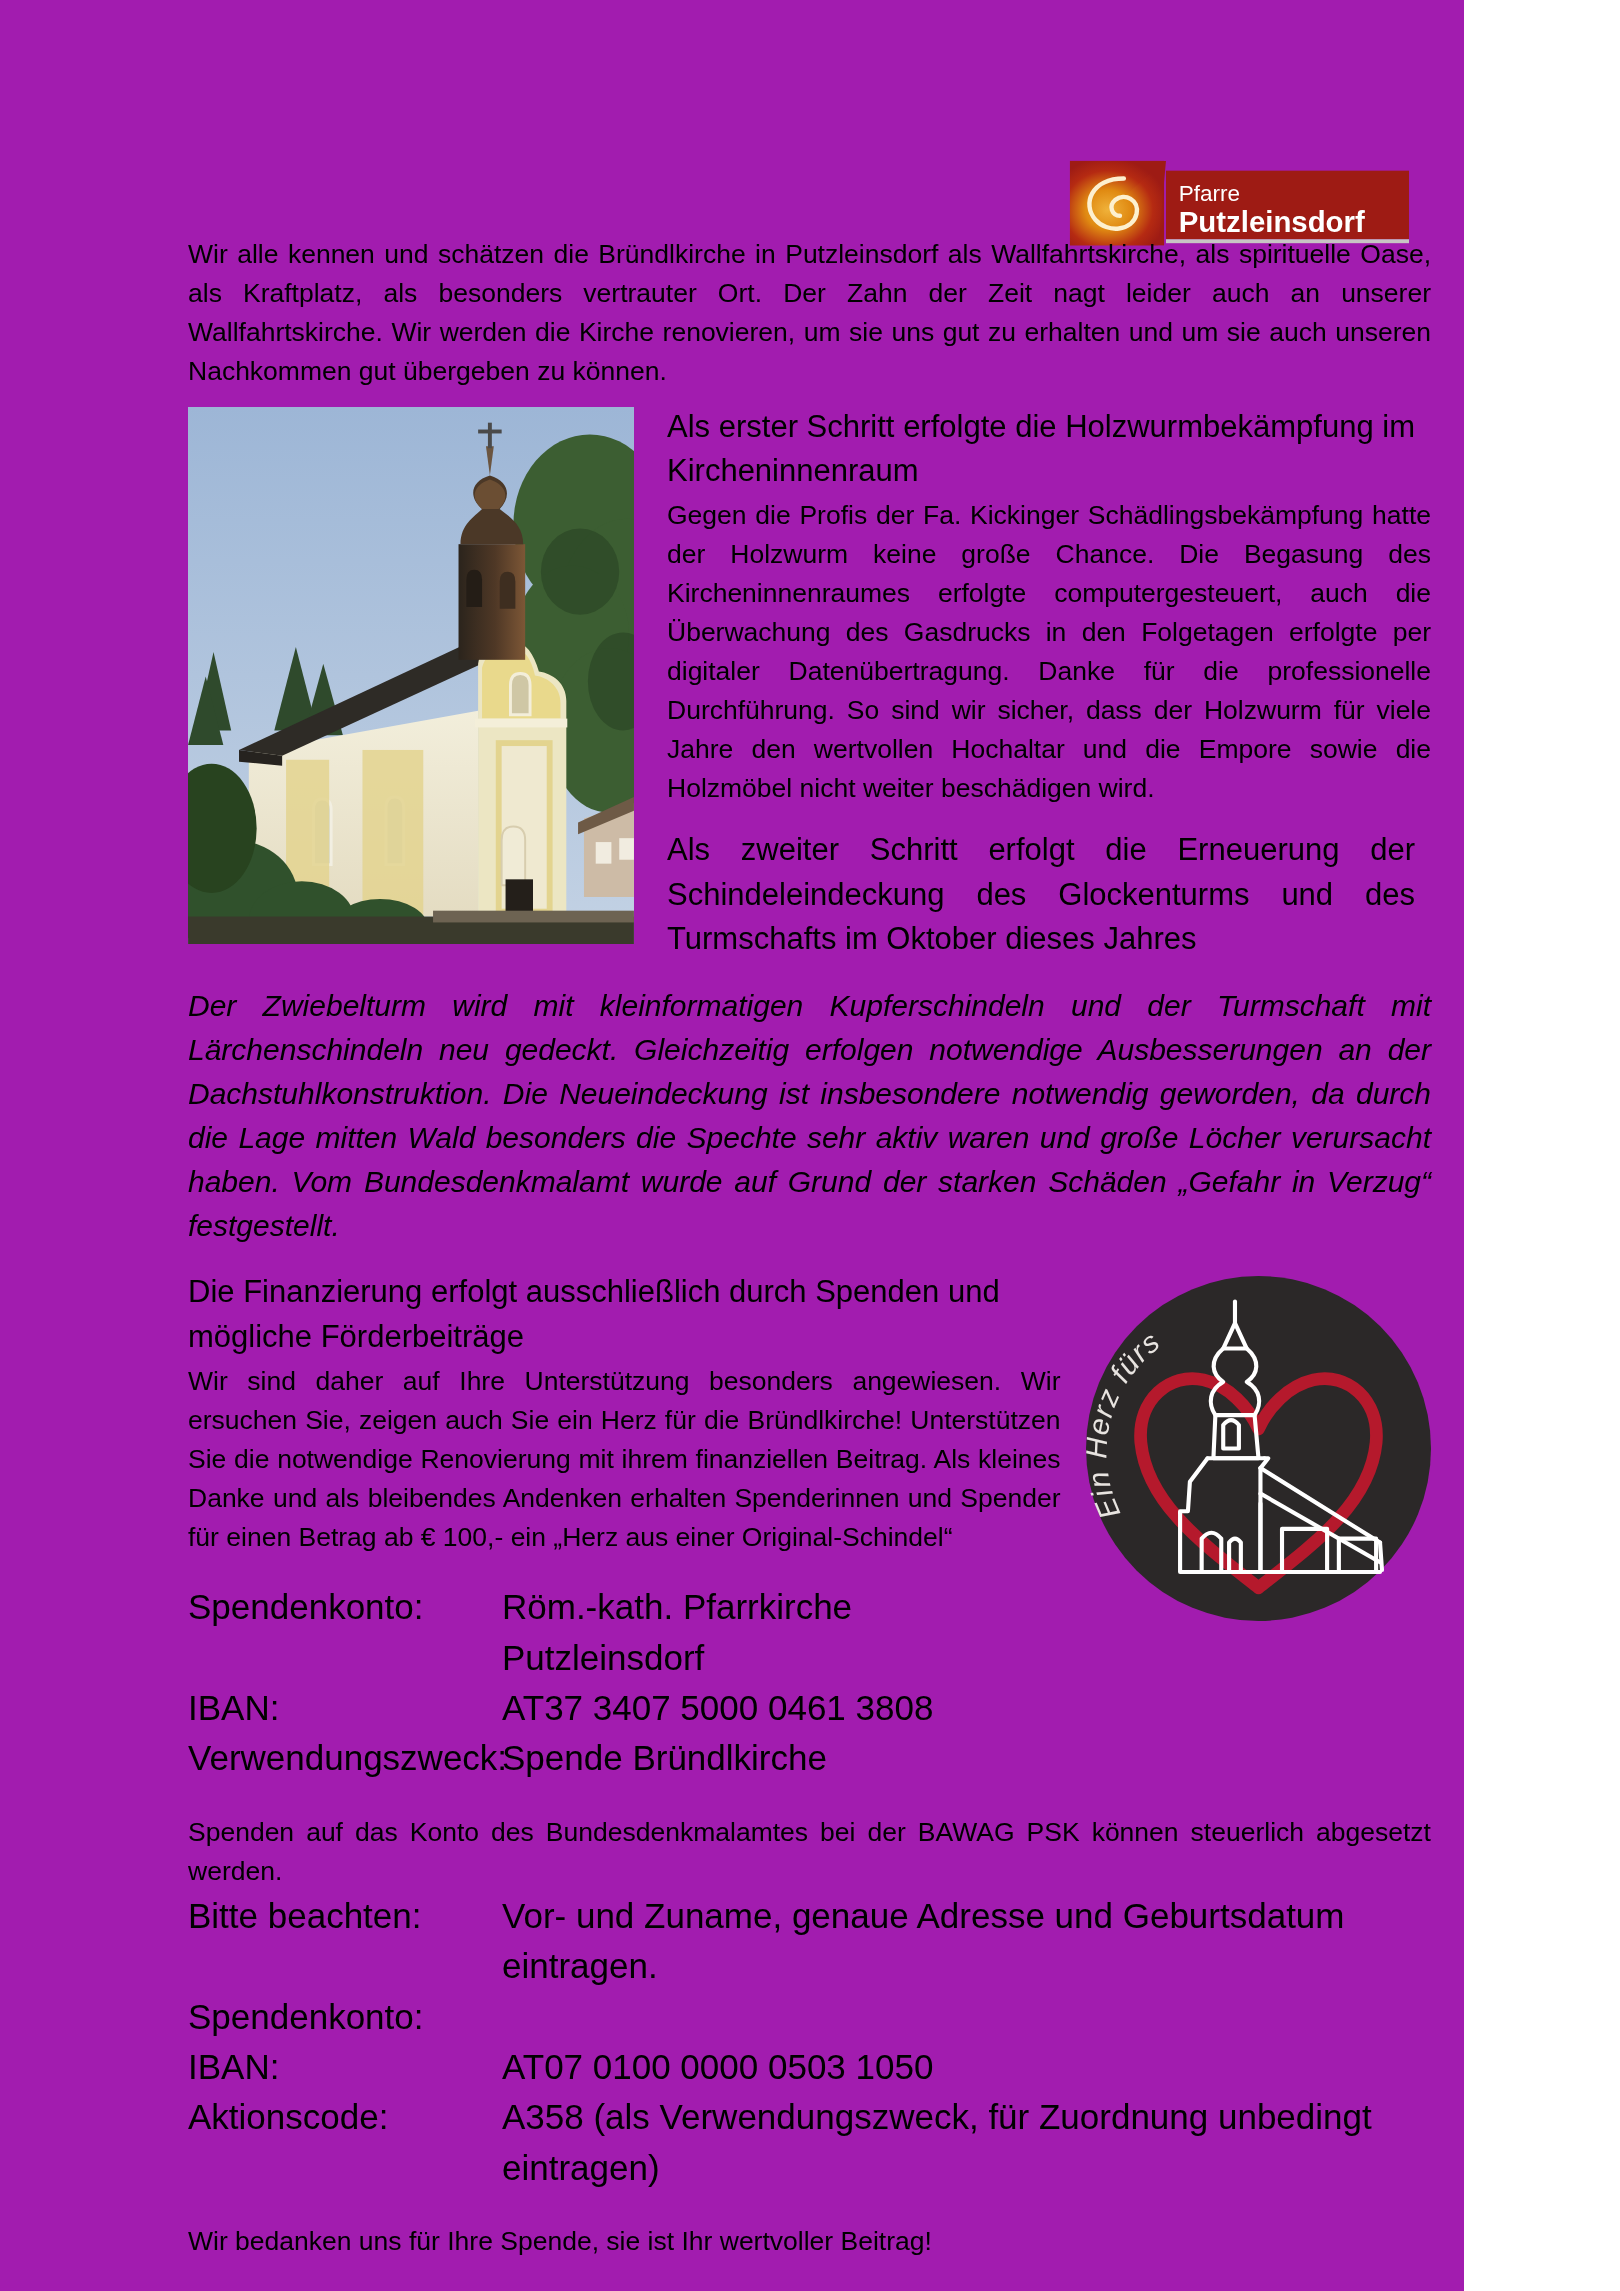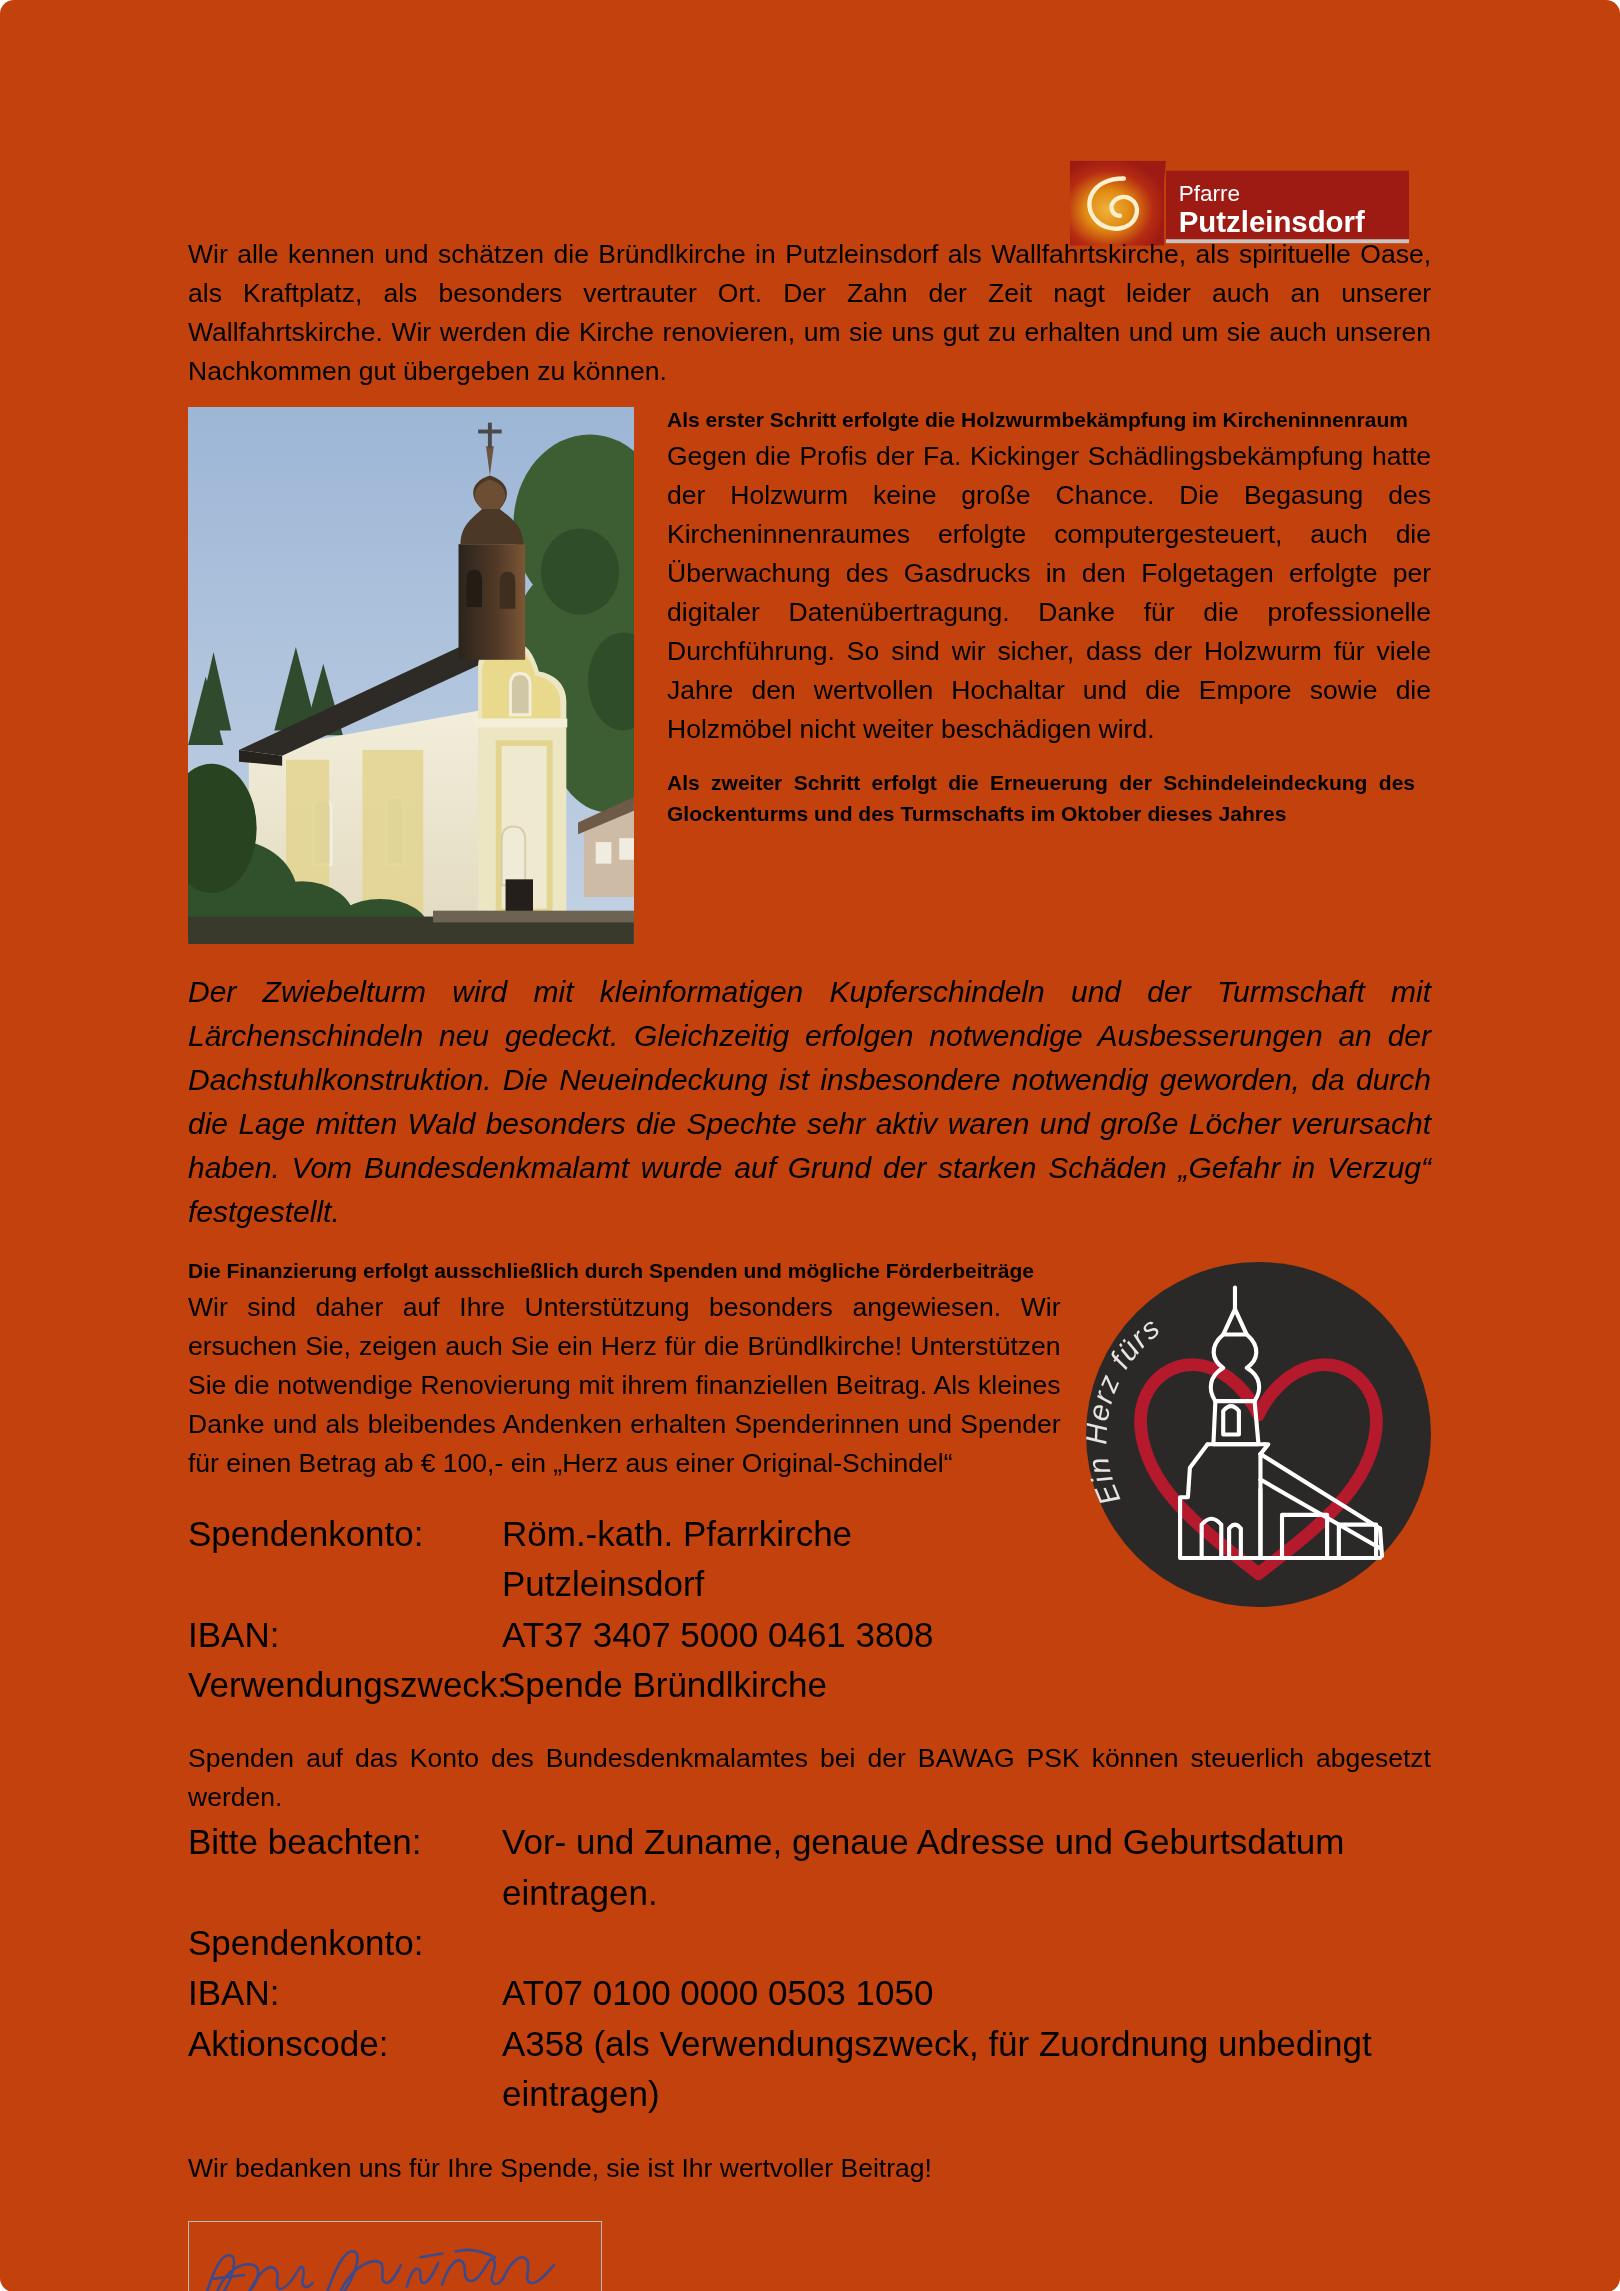--- a/index.html
+++ b/index.html
@@ -7,26 +7,25 @@
     margin: 0;
     padding: 0;
     background: #ffffff;
   }
   body {
     font-family: "Liberation Sans", sans-serif;
     color: #000000;
   }
   .page {
     position: relative;
-    width: 1620px;
+    width: 1464px;
     height: 2292px;
-    background: #c2410c;
+    background: #a21caf;
     overflow: hidden;
     box-sizing: border-box;
-    border-radius: 14px;
   }
 
   
   .logo-wrap {
     position: absolute;
     left: 1068px;
     top: 155px;
     width: 343px;
     height: 96px;
   }
@@ -55,22 +54,22 @@
   }
   p.body.last-left { text-align: left; }
   p.italic {
     font-style: italic;
     font-size: 30px;
     line-height: 1.47;
     margin: 0;
     text-align: justify;
   }
   h2.sub {
-    font-size: 21px;
-    font-weight: bold;
+    font-size: 31px;
+    font-weight: normal;
     line-height: 1.45;
     margin: 0 16px 2px 0;
     text-align: justify;
   }
   h2.sub.noj { text-align: left; }
 
   
   .photo-row {
     margin-top: 13.7px;
     overflow: hidden;

